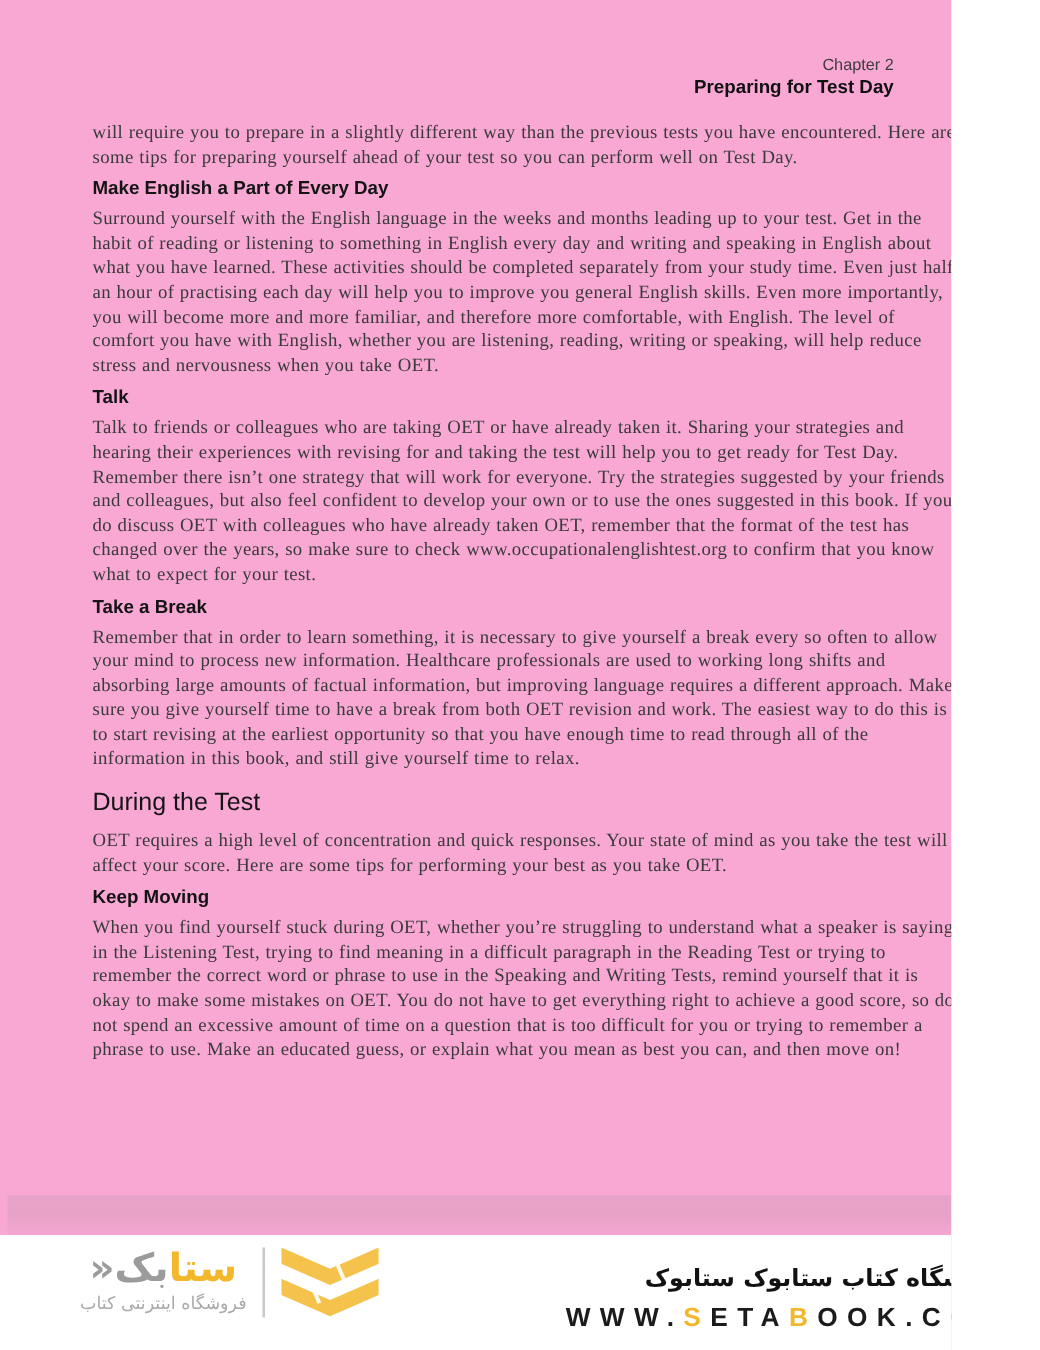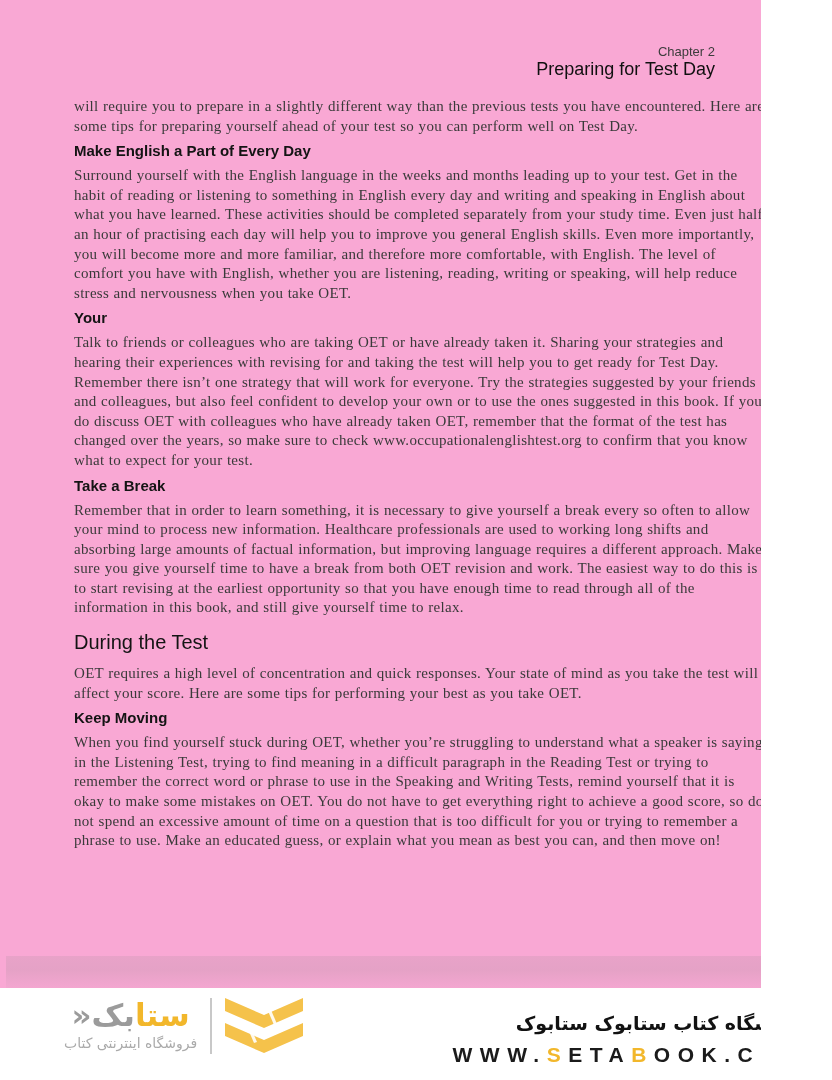--- a/index.html
+++ b/index.html
@@ -9,21 +9,21 @@
     background:#f9a8d4; overflow:hidden;
     font-family:"Liberation Serif", "DejaVu Serif", serif;
   }
 
   
   .page-header {
     position:absolute; top:44px; right:46px; text-align:right;
     font-family:"Liberation Sans", sans-serif;
   }
   .chapter-label { font-size:13px; color:#3c3c3c; line-height:16px; }
-  .chapter-title { font-size:18px; color:#101010; font-weight:400; line-height:17px; margin-top:1px; }
+  .chapter-title { font-size:15px; color:#101010; font-weight:700; line-height:17px; margin-top:1px; }
 
   
   .content { position:absolute; top:97px; left:74px; width:692px; }
   .body-text {
     font-size:15px; line-height:19.6px; color:#3a3a3a;
     letter-spacing:0.3px; word-spacing:0.4px; margin:0;
   }
   .sub-heading {
     font-family:"Liberation Sans", sans-serif;
     font-size:15px; line-height:19px; font-weight:700; color:#141414;
@@ -86,21 +86,21 @@
     <div class="chapter-label">Chapter 2</div>
     <div class="chapter-title">Preparing for Test Day</div>
   </div>
 
   <div class="content">
     <p class="body-text">will require you to prepare in a slightly different way than the previous tests you have encountered. Here are some tips for preparing yourself ahead of your test so you can perform well on Test Day.</p>
 
     <h3 class="sub-heading">Make English a Part of Every Day</h3>
     <p class="body-text">Surround yourself with the English language in the weeks and months leading up to your test. Get in the habit of reading or listening to something in English every day and writing and speaking in English about what you have learned. These activities should be completed separately from your study time. Even just half an hour of practising each day will help you to improve you general English skills. Even more importantly, you will become more and more familiar, and therefore more comfortable, with English. The level of comfort you have with English, whether you are listening, reading, writing or speaking, will help reduce stress and nervousness when you take OET.</p>
 
-    <h3 class="sub-heading">Your</h3>
+    <h3 class="sub-heading">Talk</h3>
     <p class="body-text">Talk to friends or colleagues who are taking OET or have already taken it. Sharing your strategies and hearing their experiences with revising for and taking the test will help you to get ready for Test Day. Remember there isn’t one strategy that will work for everyone. Try the strategies suggested by your friends and colleagues, but also feel confident to develop your own or to use the ones suggested in this book. If you do discuss OET with colleagues who have already taken OET, remember that the format of the test has changed over the years, so make sure to check www.occupationalenglishtest.org to confirm that you know what to expect for your test.</p>
 
     <h3 class="sub-heading">Take a Break</h3>
     <p class="body-text">Remember that in order to learn something, it is necessary to give yourself a break every so often to allow your mind to process new information. Healthcare professionals are used to working long shifts and absorbing large amounts of factual information, but improving language requires a different approach. Make sure you give yourself time to have a break from both OET revision and work. The easiest way to do this is to start revising at the earliest opportunity so that you have enough time to read through all of the information in this book, and still give yourself time to relax.</p>
 
     <h2 class="section-heading">During the Test</h2>
     <p class="body-text">OET requires a high level of concentration and quick responses. Your state of mind as you take the test will affect your score. Here are some tips for performing your best as you take OET.</p>
 
     <h3 class="sub-heading">Keep Moving</h3>
     <p class="body-text">When you find yourself stuck during OET, whether you’re struggling to understand what a speaker is saying in the Listening Test, trying to find meaning in a difficult paragraph in the Reading Test or trying to remember the correct word or phrase to use in the Speaking and Writing Tests, remind yourself that it is okay to make some mistakes on OET. You do not have to get everything right to achieve a good score, so do not spend an excessive amount of time on a question that is too difficult for you or trying to remember a phrase to use. Make an educated guess, or explain what you mean as best you can, and then move on!</p>

